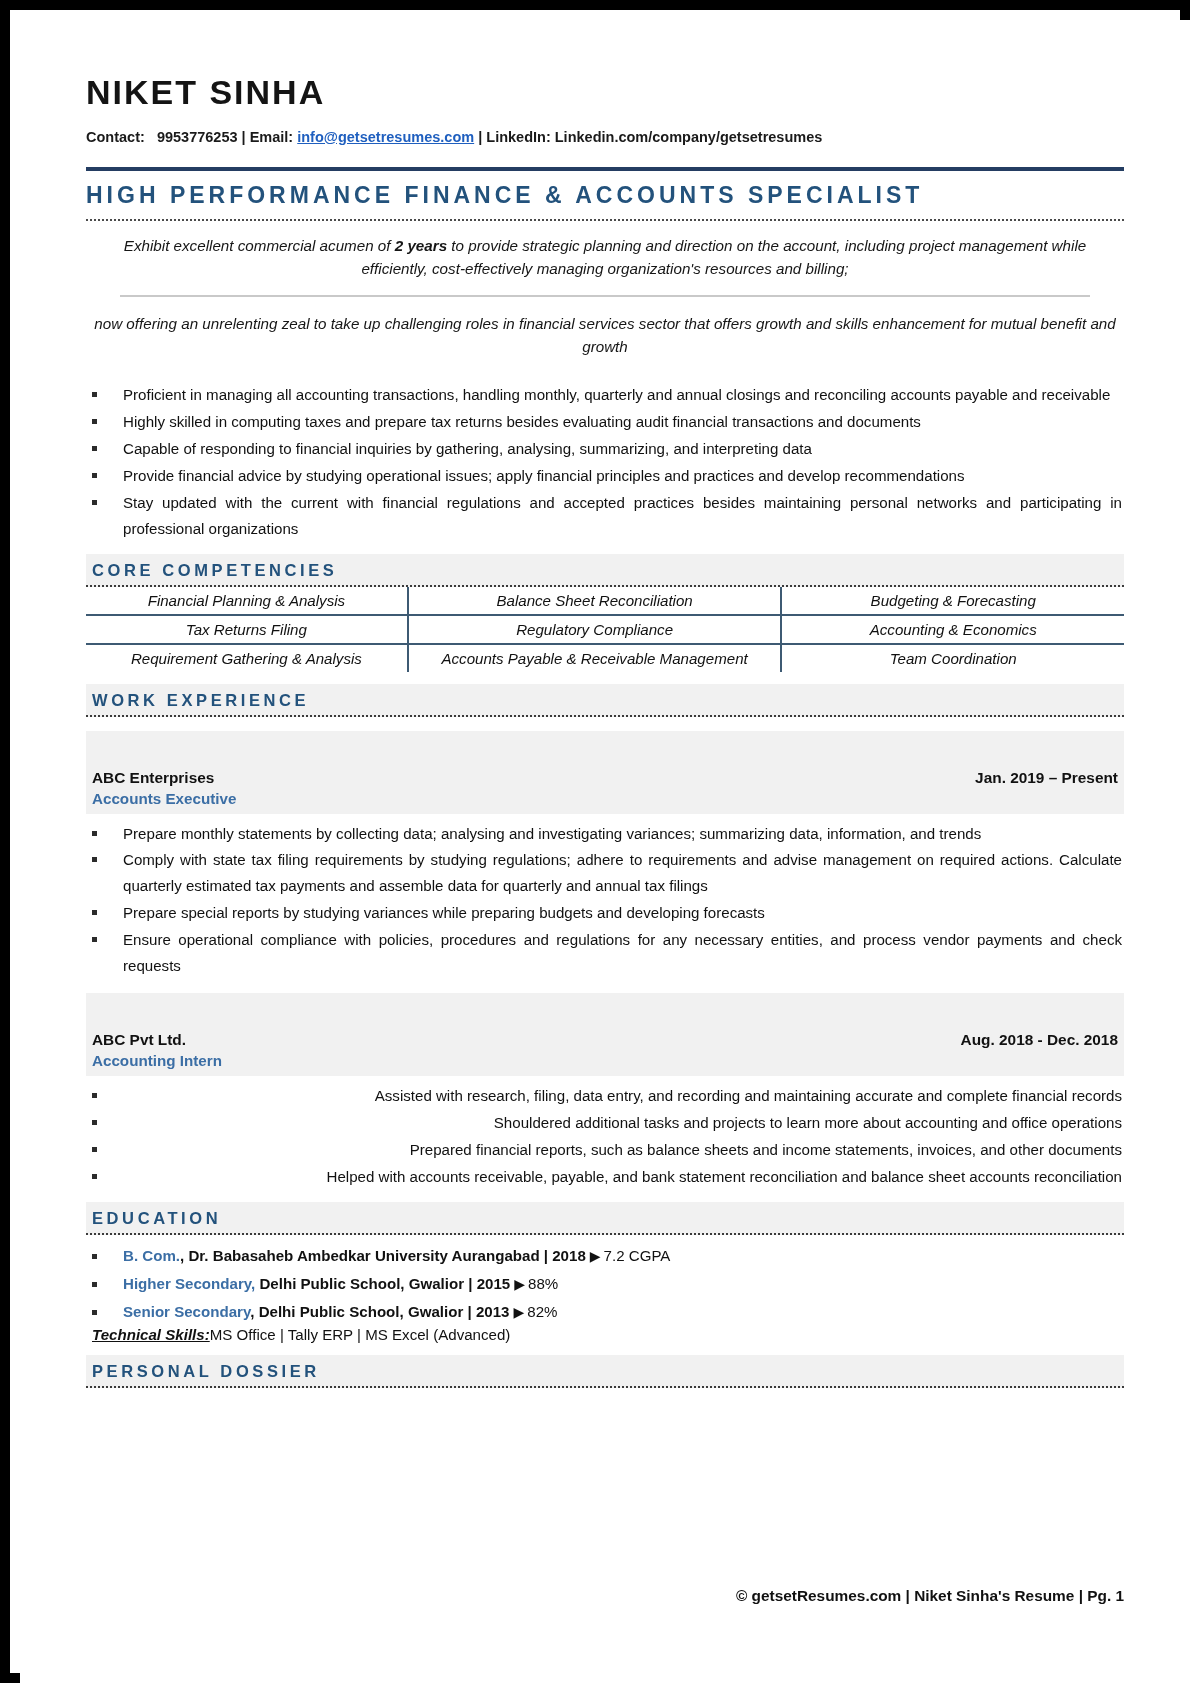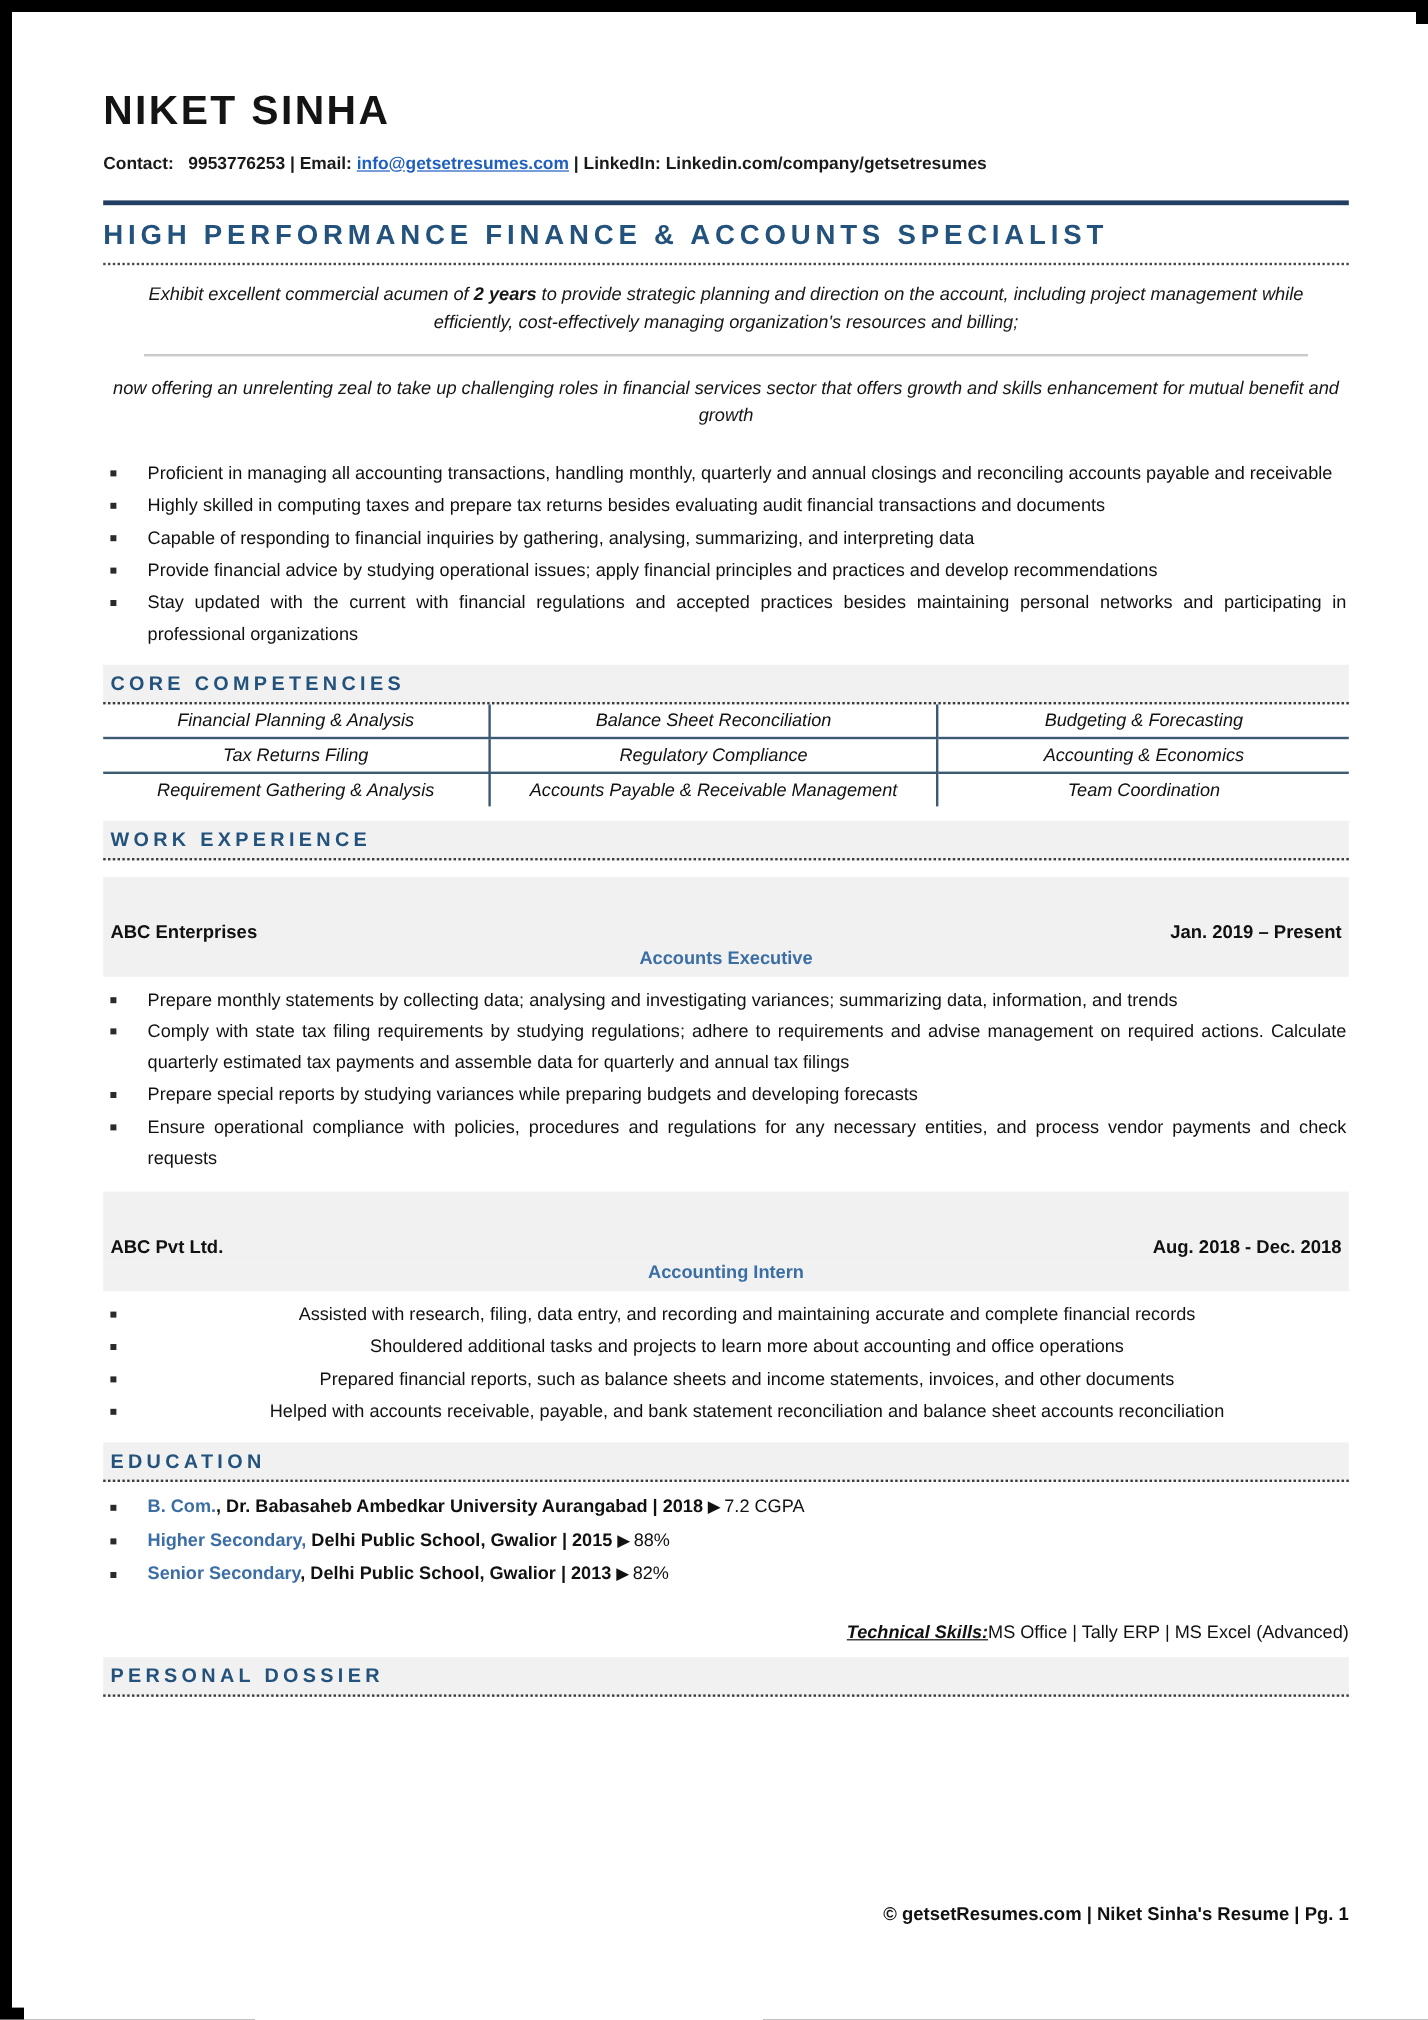--- a/index.html
+++ b/index.html
@@ -136,21 +136,21 @@
   }
   ul.bullets li::before {
     content: "";
     position: absolute;
     left: 6px;
     top: 10px;
     width: 5px;
     height: 5px;
     background: #2b2b2b;
   }
-  ul.bullets.tight li { text-align: center; }
+  ul.bullets.tight li { text-align: right; }
 
   
   table.cc {
     width: 100%;
     border-collapse: collapse;
     margin-top: 0;
   }
   table.cc td {
     font-style: italic;
     font-size: 15.1px;
@@ -186,21 +186,20 @@
     font-size: 15.4px;
     font-weight: bold;
     color: #111111;
   }
   .job-title {
     background: #f1f1f1;
     font-size: 15.2px;
     font-weight: bold;
     color: #3b6ea5;
     padding: 0 6px 7px 6px;
-    text-align: center;
   }
 
   
   ul.edu {
     list-style: none;
     margin: 7px 0 0 0;
     padding: 0;
   }
   ul.edu li {
     position: relative;
@@ -219,23 +218,21 @@
     background: #2b2b2b;
   }
   .edu-degree { color: #3b6ea5; font-weight: bold; }
   .edu-inst { color: #111111; font-weight: bold; }
   .edu-arrow { color: #111111; font-size: 14px; padding: 0 3px 0 4px; }
   .edu-score { color: #111111; font-weight: normal; }
 
   .tech-skills {
     font-size: 15.1px;
     color: #111111;
-    margin-top: 26px;
     padding-left: 6px;
-    text-align: right;
   }
   .tech-skills .ts-label {
     font-weight: bold;
     font-style: italic;
     text-decoration: underline;
   }
 
   
   .dossier-line {
     font-size: 15.1px;

